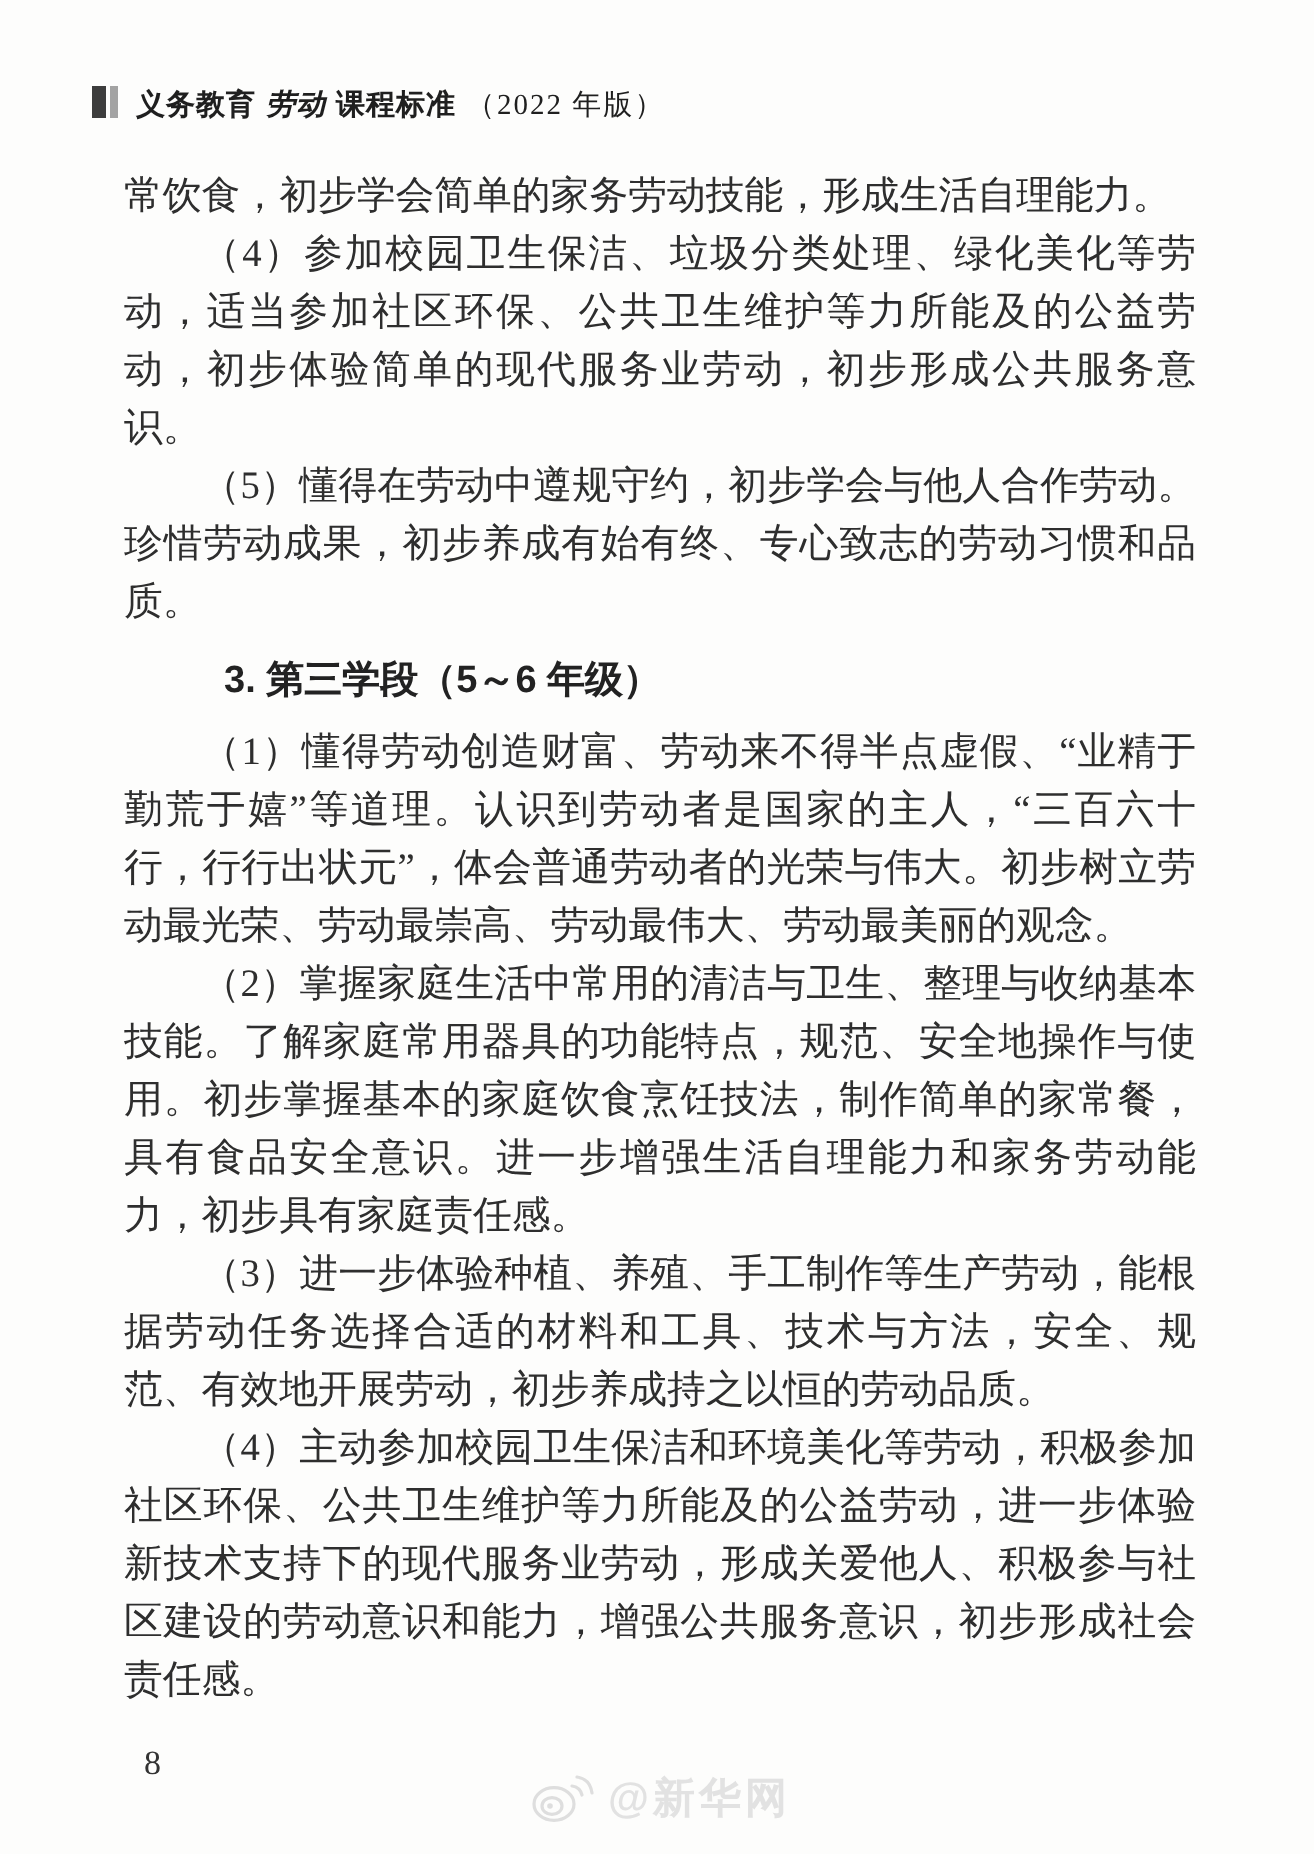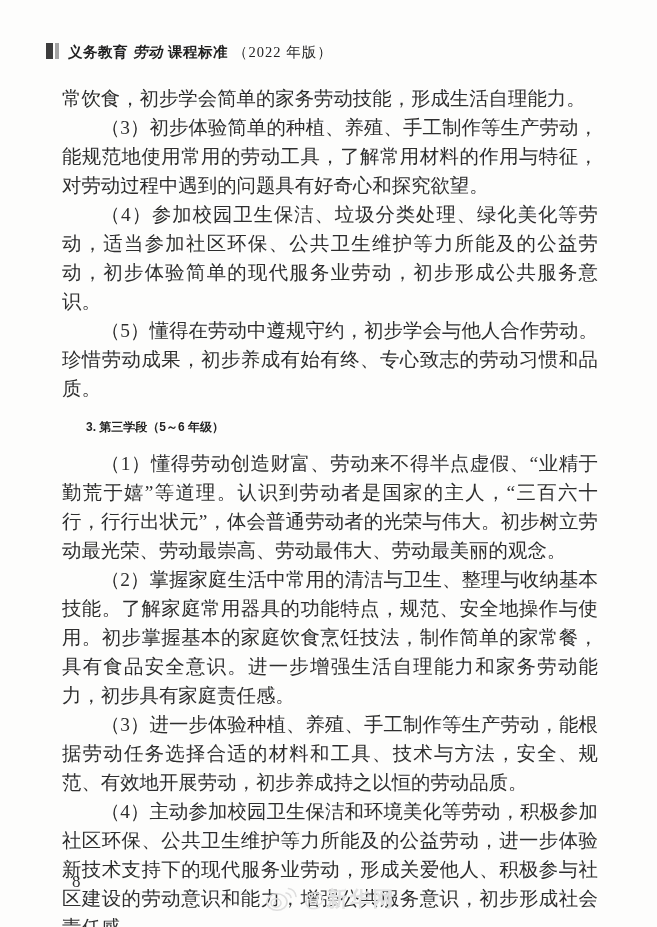--- a/index.html
+++ b/index.html
@@ -50,28 +50,28 @@
     width:536px;
     color:var(--text);
     font-size:19.4px;
     line-height:29px;
     text-align:justify;
   }
   .body-text p{margin:0;padding:0;}
   .para{text-indent:2em;}
   .cont{text-indent:0;}
   .heading{
-    margin:0;
+    margin:12px;
     padding:0;
     margin-top:10px;
     margin-bottom:7px;
     text-indent:2em;
     font-family:"Liberation Sans","DejaVu Sans",sans-serif;
     font-weight:bold;
-    font-size:12px;
+    font-size:19px;
     line-height:29px;
     color:#222;
     text-align:left;
   }
   
   .pagenum{
     position:absolute;
     left:72px;
     top:872px;
     font-size:17px;
@@ -103,21 +103,20 @@
     <span class="bar bar-dark"></span>
     <span class="bar bar-light"></span>
     <span class="ht ht-bold">义务教育</span>
     <span class="ht ht-italic">劳动</span>
     <span class="ht ht-bold">课程标准</span>
     <span class="ht ht-normal">（2022 年版）</span>
   </div>
 
   <main class="body-text">
     <p class="cont">常饮食，初步学会简单的家务劳动技能，形成生活自理能力。</p>
-    <p class="para">（3）初步体验简单的种植、养殖、手工制作等生产劳动，能规范地使用常用的劳动工具，了解常用材料的作用与特征，对劳动过程中遇到的问题具有好奇心和探究欲望。</p>
     <p class="para">（4）参加校园卫生保洁、垃圾分类处理、绿化美化等劳动，适当参加社区环保、公共卫生维护等力所能及的公益劳动，初步体验简单的现代服务业劳动，初步形成公共服务意识。</p>
     <p class="para">（5）懂得在劳动中遵规守约，初步学会与他人合作劳动。珍惜劳动成果，初步养成有始有终、专心致志的劳动习惯和品质。</p>
     <h3 class="heading">3. 第三学段（5～6 年级）</h3>
     <p class="para">（1）懂得劳动创造财富、劳动来不得半点虚假、“业精于勤荒于嬉”等道理。认识到劳动者是国家的主人，“三百六十行，行行出状元”，体会普通劳动者的光荣与伟大。初步树立劳动最光荣、劳动最崇高、劳动最伟大、劳动最美丽的观念。</p>
     <p class="para">（2）掌握家庭生活中常用的清洁与卫生、整理与收纳基本技能。了解家庭常用器具的功能特点，规范、安全地操作与使用。初步掌握基本的家庭饮食烹饪技法，制作简单的家常餐，具有食品安全意识。进一步增强生活自理能力和家务劳动能力，初步具有家庭责任感。</p>
     <p class="para">（3）进一步体验种植、养殖、手工制作等生产劳动，能根据劳动任务选择合适的材料和工具、技术与方法，安全、规范、有效地开展劳动，初步养成持之以恒的劳动品质。</p>
     <p class="para">（4）主动参加校园卫生保洁和环境美化等劳动，积极参加社区环保、公共卫生维护等力所能及的公益劳动，进一步体验新技术支持下的现代服务业劳动，形成关爱他人、积极参与社区建设的劳动意识和能力，增强公共服务意识，初步形成社会责任感。</p>
 
   </main>
 

